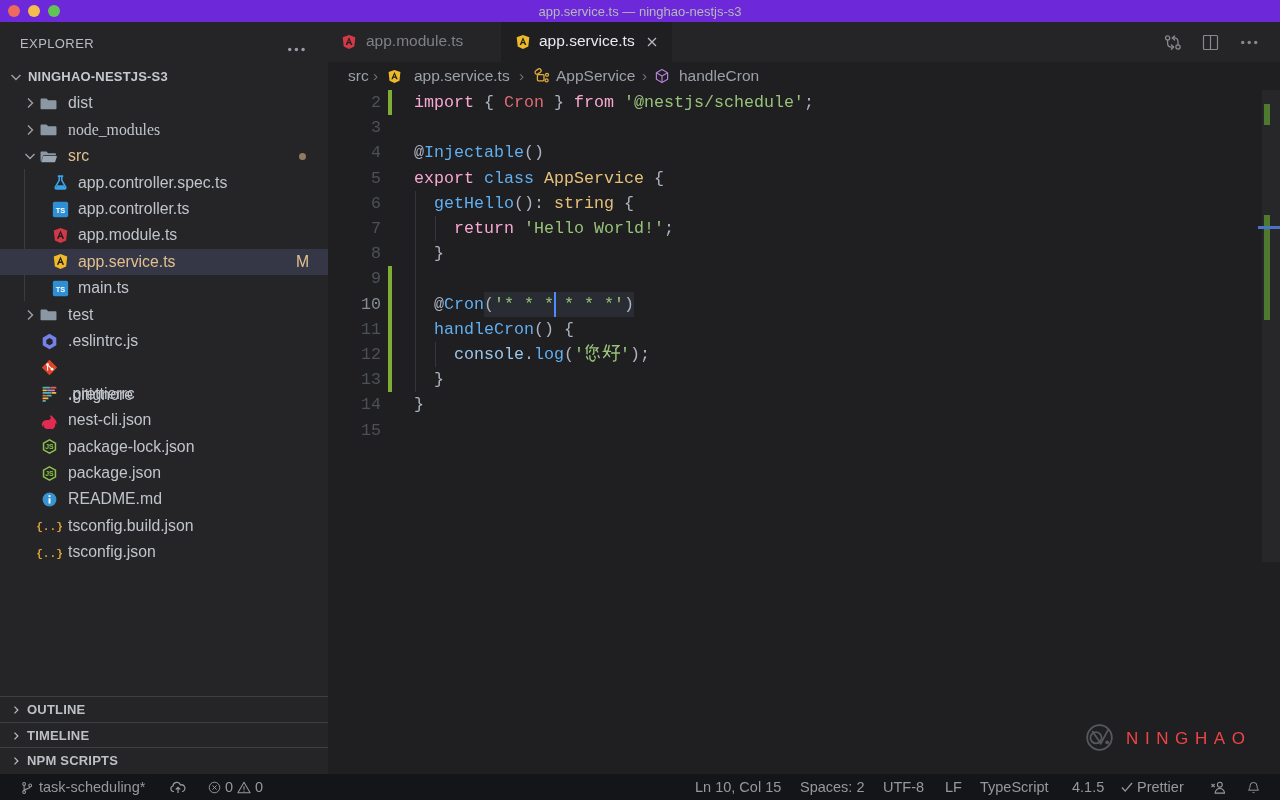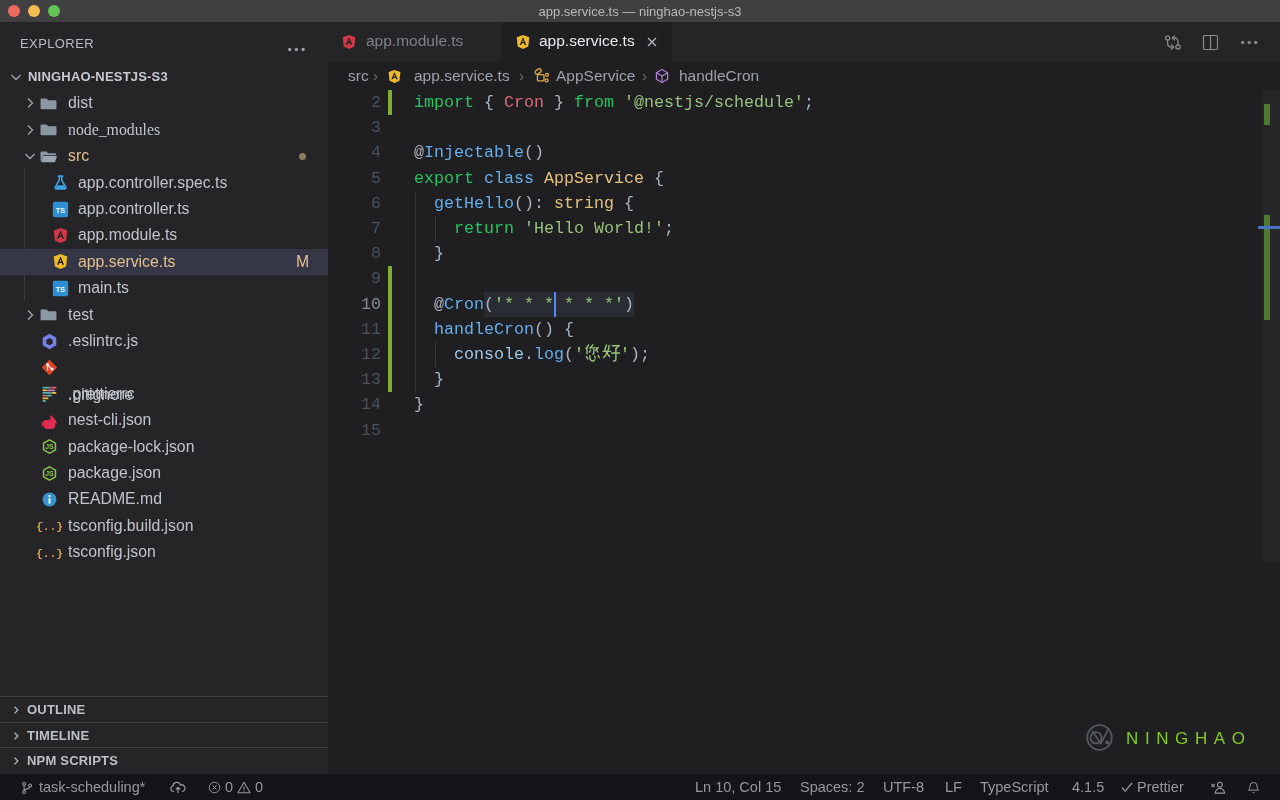--- a/index.html
+++ b/index.html
@@ -1,19 +1,19 @@
 <!DOCTYPE html>
 <html><head><meta charset="utf-8">
 <style>
   * { margin:0; padding:0; box-sizing:border-box; }
   html,body { width:1280px; height:800px; overflow:hidden; background:#1f1f22; font-family:"Liberation Sans",sans-serif; }
   .abs { position:absolute; }
   #app { position:relative; width:1280px; height:800px; }
   
-  #titlebar { left:0; top:0; width:1280px; height:22px; background:#404040; }
+  #titlebar { left:0; top:0; width:1280px; height:22px; background:#6d28d9; }
   .tl { width:12px; height:12px; border-radius:50%; top:5px; }
   #title-text { width:1280px; top:3.5px; text-align:center; font-size:13px; color:#b6b8ba; }
   
   #sidebar { left:0; top:22px; width:328px; height:752px; background:#252527; color:#c0c4cb; }
   .row { position:absolute; left:0; width:328px; height:26.4px; line-height:26.4px; font-size:15.8px; white-space:nowrap; }
   .secthead { position:absolute; left:0; width:328px; height:25px; line-height:25px; font-size:13px; font-weight:bold; letter-spacing:0.2px; color:#bcc0c5; border-top:1px solid #3e3f42; }
   .chev { position:absolute; width:16px; height:16px; top:5px; }
   .icon16 { position:absolute; width:17px; height:17px; top:4.5px; }
   
   #editor { left:328px; top:22px; width:952px; height:752px; background:#1f1f22; }
@@ -21,21 +21,21 @@
   #tab1 { left:0; top:0; width:173px; height:40px; background:#252527; color:#7d8187; }
   #tab2 { left:173px; top:0; width:171px; height:40px; background:#1f1f22; color:#e8eaed; }
   .tabtxt { position:absolute; top:10px; font-size:15.5px; }
   #breadcrumbs { left:0; top:40px; width:952px; height:28px; color:#9ca1a8; font-size:15.5px; }
   .bc { position:absolute; top:5px; }
   
   #code { left:0; top:68px; width:952px; height:684px; font-family:"Liberation Mono",monospace; font-size:16.66px; }
   .cl { position:absolute; left:86px; height:25.2px; line-height:25.2px; white-space:pre; }
   .ln { position:absolute; left:0px; width:53px; height:25.2px; line-height:25.2px; text-align:right; color:#4c5158; }
   .gbar { position:absolute; left:60px; width:4px; background:#7fae35; }
-  .p { color:#abb2bf; } .kw { color:#22c55e; } .st { color:#98c379; }
+  .p { color:#abb2bf; } .kw { color:#f9a8d4; } .st { color:#98c379; }
   .fn { color:#61afef; } .cls { color:#e5c07b; } .red { color:#e06c75; } .con { color:#9cc8ec; }
   .ig { position:absolute; width:1px; background:#33363d; }
   
   #statusbar { left:0; top:774px; width:1280px; height:26px; background:#141518; color:#95999e; font-size:14.5px; }
   .sb { position:absolute; top:0; height:26px; line-height:26px; white-space:nowrap; }
 </style></head>
 <body>
 <div id="app">
 
   <div class="abs" id="titlebar">
@@ -391,21 +391,21 @@
     </div>
     <div class="abs" id="watermark">
       <svg style="position:absolute;left:758px;top:702px;" width="27" height="27" viewBox="0 0 27 27">
           <g stroke="#55585c" stroke-width="1.8" fill="none">
             <circle cx="13.5" cy="13.5" r="12.3"></circle>
             <circle cx="10" cy="13.8" r="5.6"></circle>
             <path d="M6.2 7L14.8 19.6L22.5 5.2"></path>
           </g>
           <circle cx="21.2" cy="18.3" r="1.9" fill="#55585c"></circle>
         </svg>
-      <span style="position:absolute;left:798px;top:707px;font-size:17px;letter-spacing:6.6px;color:#84cc16;">NINGHAO</span>
+      <span style="position:absolute;left:798px;top:707px;font-size:17px;letter-spacing:6.6px;color:#ef4444;">NINGHAO</span>
     </div>
   </div>
 
   <div class="abs" id="statusbar">
     <svg style="position:absolute;left:20px;top:7px;" width="14" height="14" viewBox="0 0 16 16">
         <g stroke="#95999e" stroke-width="1.2" fill="none">
           <circle cx="4.7" cy="3.4" r="1.6"></circle>
           <circle cx="4.7" cy="12.6" r="1.6"></circle>
           <circle cx="11.6" cy="5" r="1.6"></circle>
           <path d="M4.7 5V11M11.6 6.6c0 2.8-6.9 2-6.9 4.4"></path>

